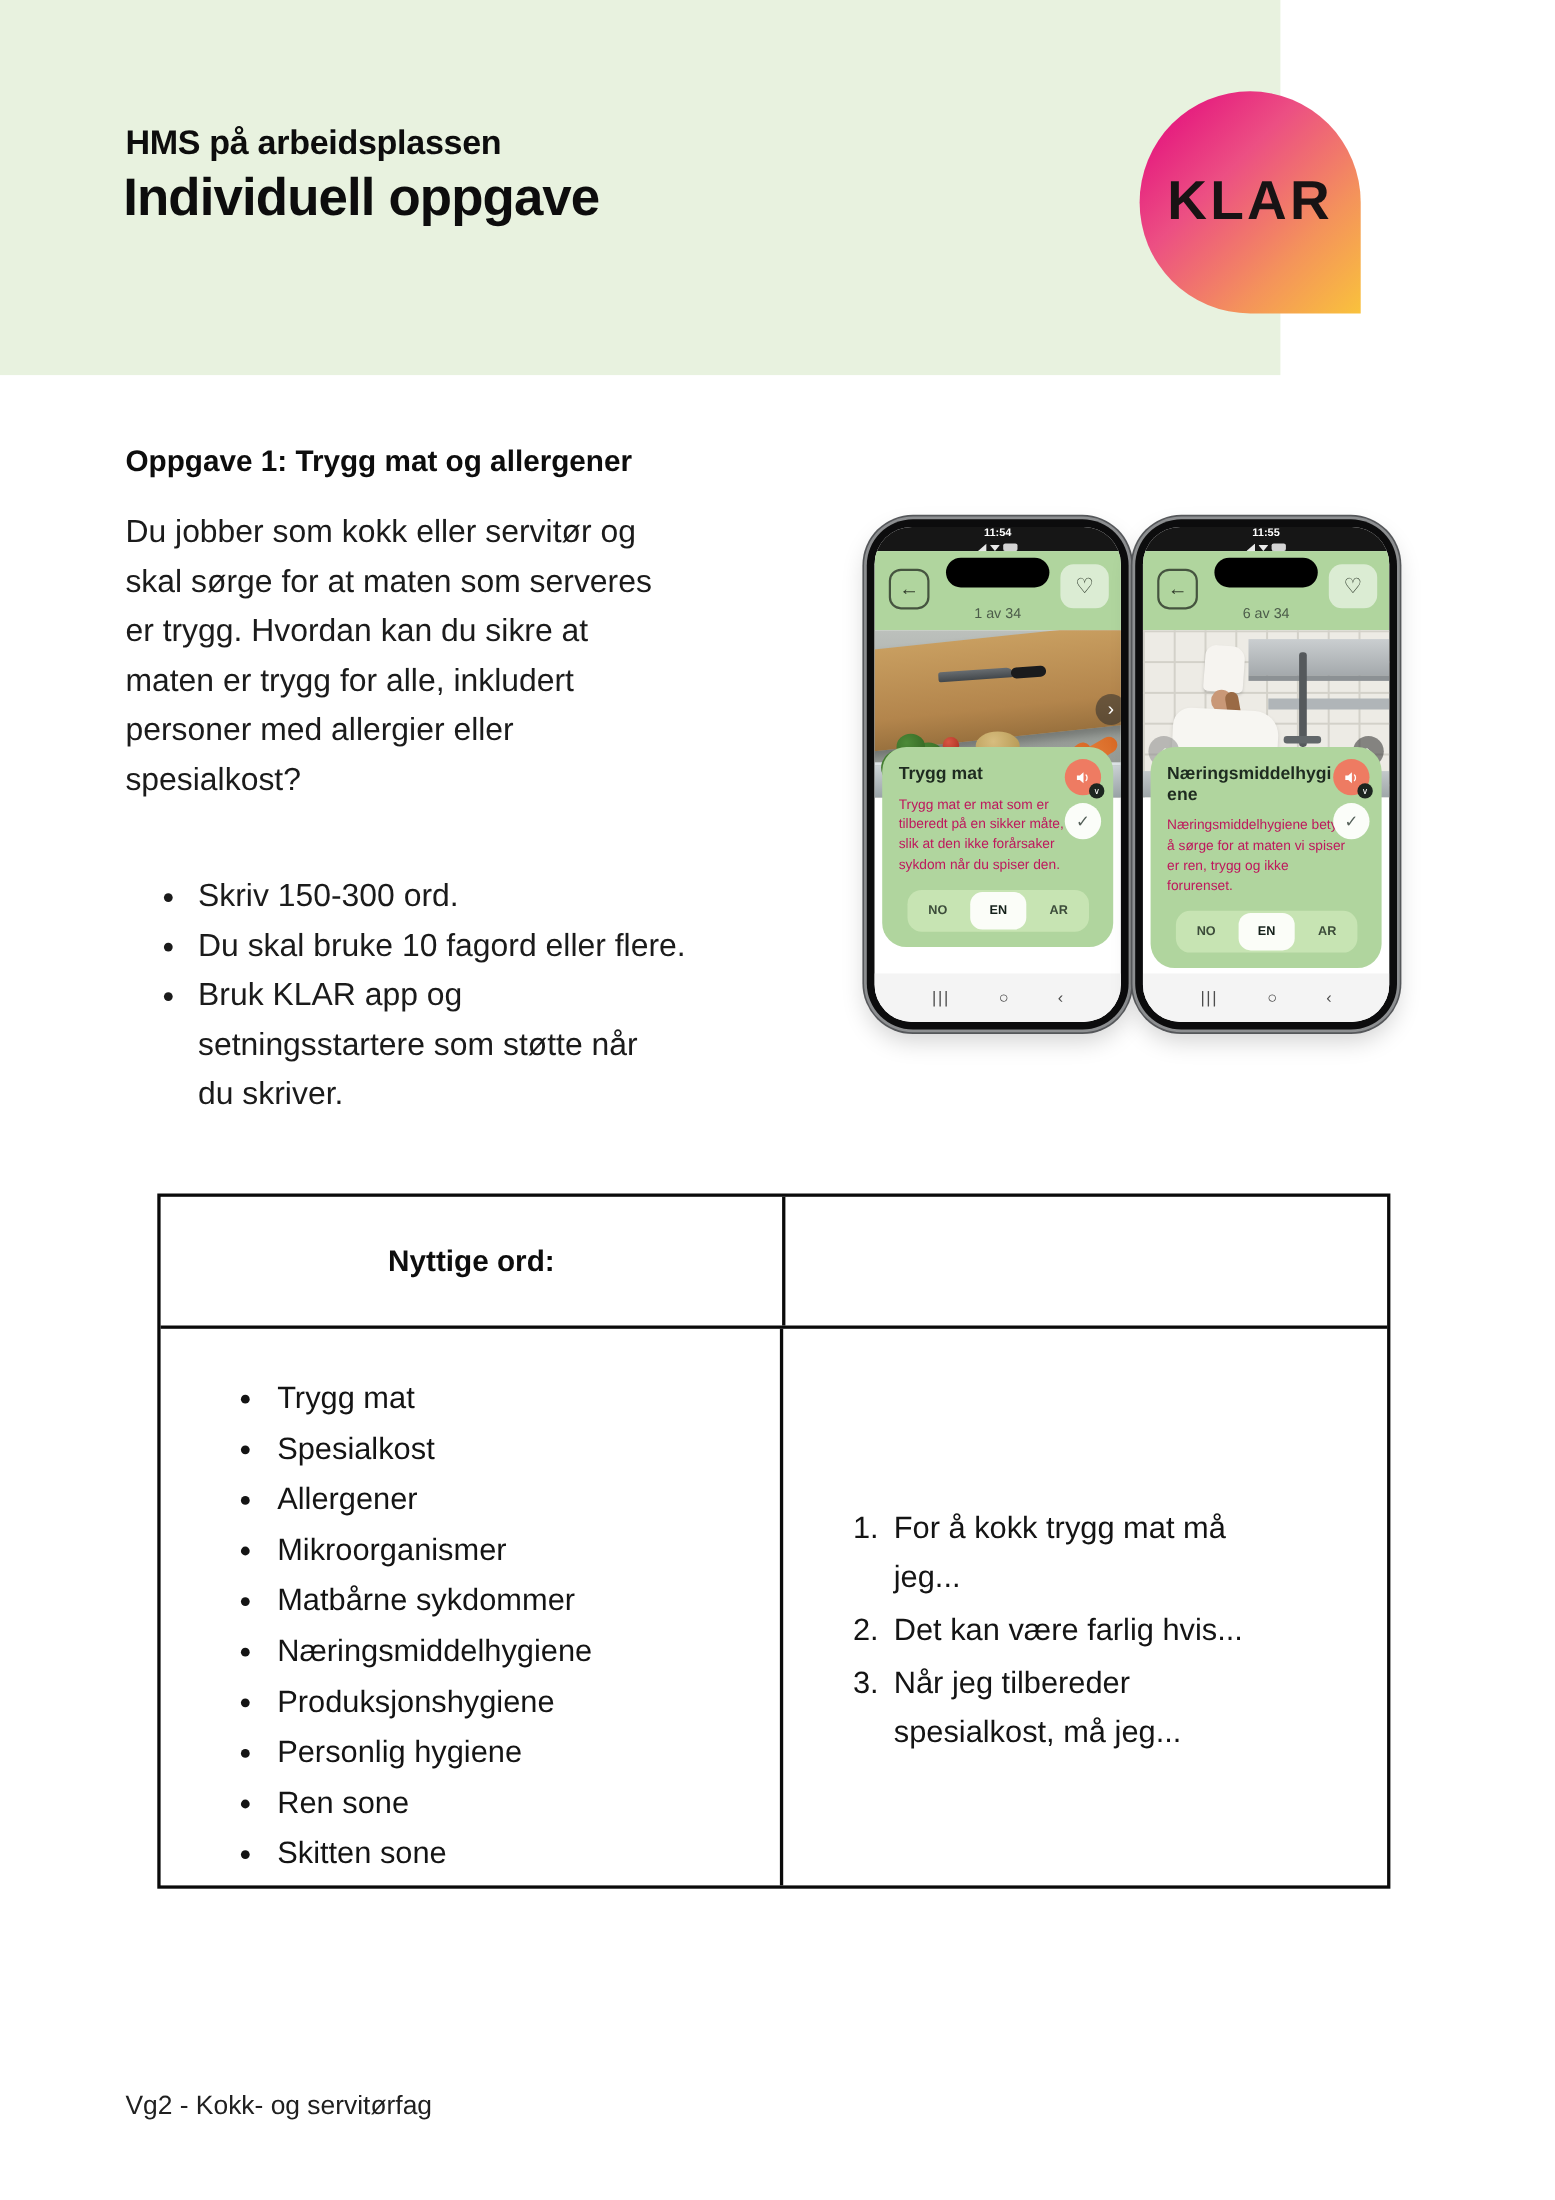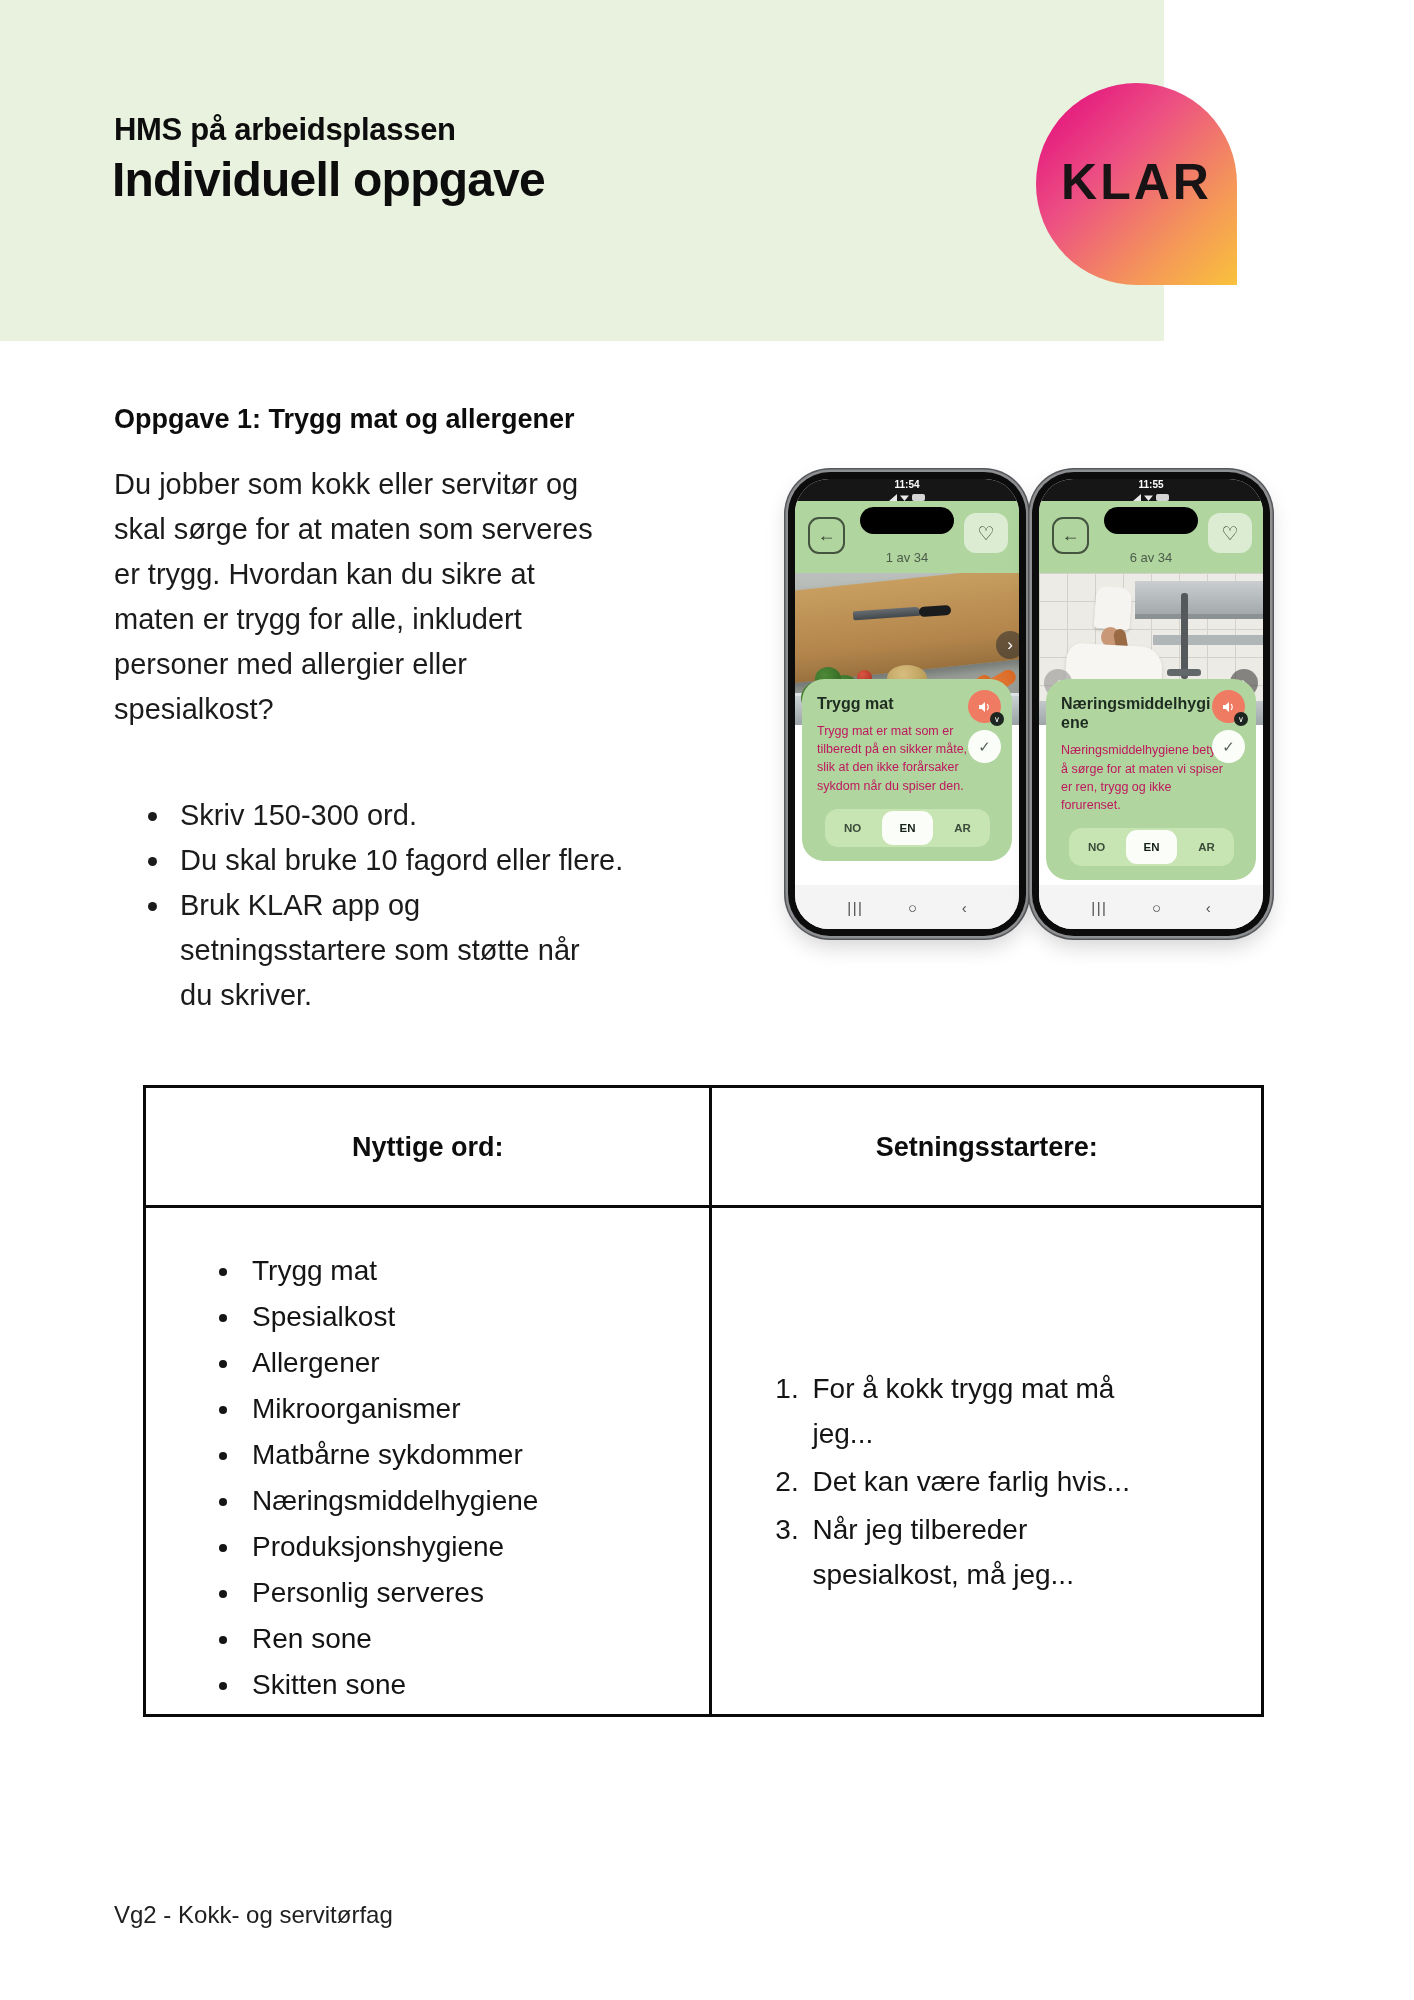--- a/index.html
+++ b/index.html
@@ -260,35 +260,32 @@
         <span>‹</span>
       </div>
     </div>
   </div>
 
   <div class="wordtable">
     <div class="trow head">
       <div class="tcell c1">
         <div class="thead-label">Nyttige ord:</div>
       </div>
-      <div class="tcell c2">
-        <div class="thead-label">Setningsstartere:</div>
-      </div>
     </div>
     <div class="trow body">
       <div class="tcell c1">
         <ul class="wordlist">
             <li>Trygg mat</li>
             <li>Spesialkost</li>
             <li>Allergener</li>
             <li>Mikroorganismer</li>
             <li>Matbårne sykdommer</li>
             <li>Næringsmiddelhygiene</li>
             <li>Produksjonshygiene</li>
-            <li>Personlig serveres</li>
+            <li>Personlig hygiene</li>
             <li>Ren sone</li>
             <li>Skitten sone</li>
           </ul>
       </div>
       <div class="tcell c2">
         <ol class="starterlist">
             <li>For å kokk trygg mat må
 jeg...</li>
             <li>Det kan være farlig hvis...</li>
             <li>Når jeg tilbereder

